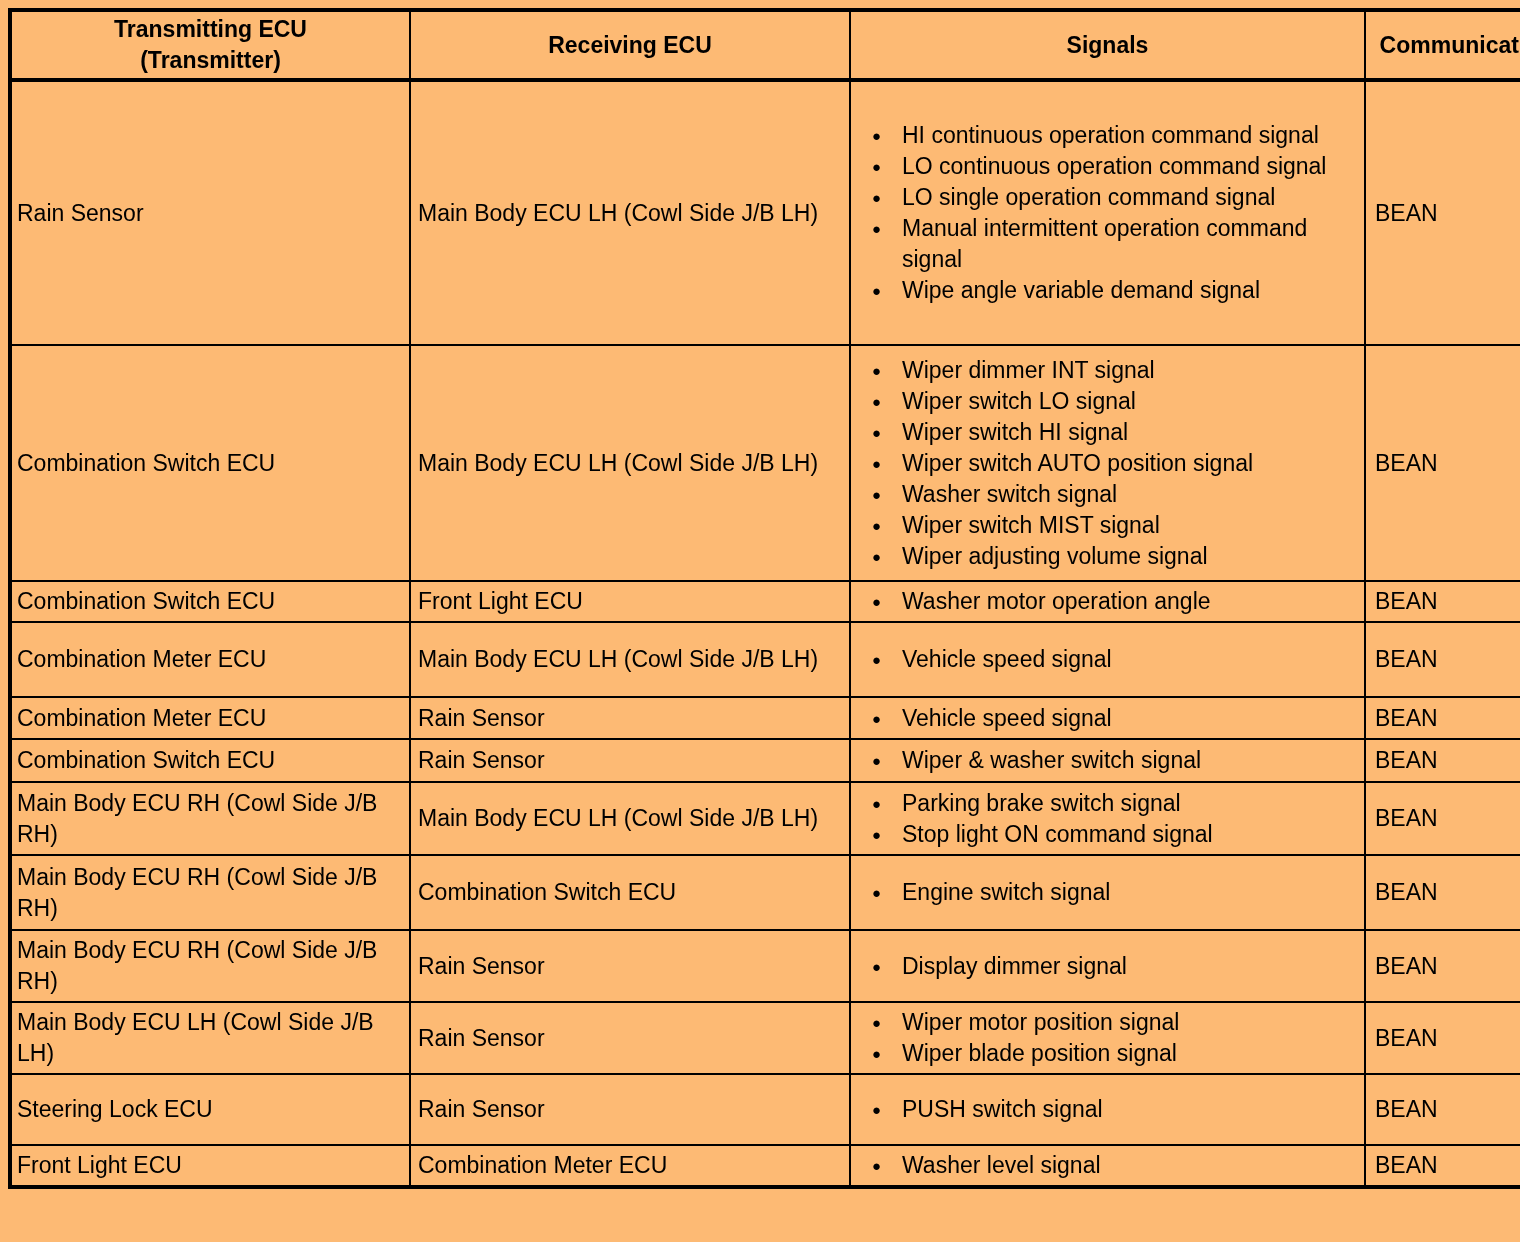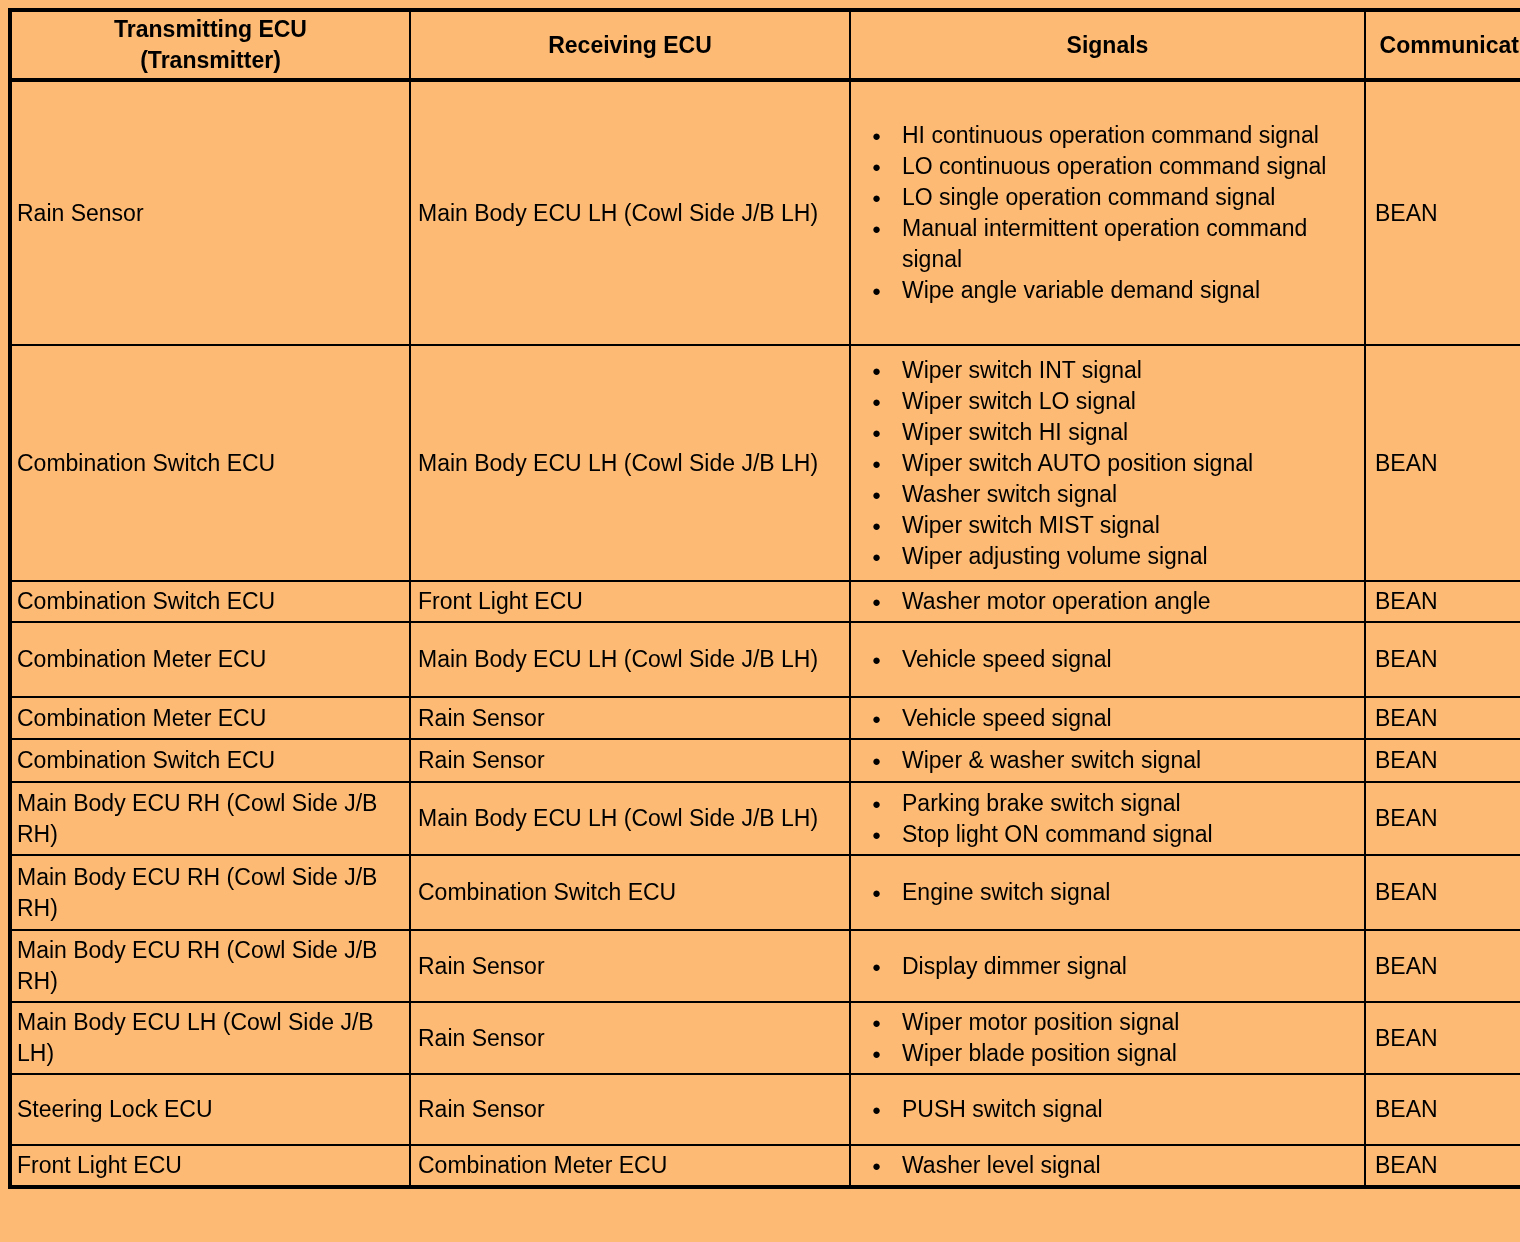--- a/index.html
+++ b/index.html
@@ -135,21 +135,21 @@
           </td>
           <td class="col-communication">BEAN</td>
         </tr>
         <tr>
           <td class="col-transmitting">Combination Switch ECU</td>
           <td class="col-receiving">Main Body ECU LH (Cowl Side J/B LH)</td>
           <td class="col-signals">
             <ul class="signals-list">
               <li class="signal-item">
                 <span class="bullet">●</span>
-                <span class="signal-text">Wiper switch INT signal</span>
+                <span class="signal-text">Wiper dimmer INT signal</span>
               </li>
               <li class="signal-item">
                 <span class="bullet">●</span>
                 <span class="signal-text">Wiper switch LO signal</span>
               </li>
               <li class="signal-item">
                 <span class="bullet">●</span>
                 <span class="signal-text">Wiper switch HI signal</span>
               </li>
               <li class="signal-item">

